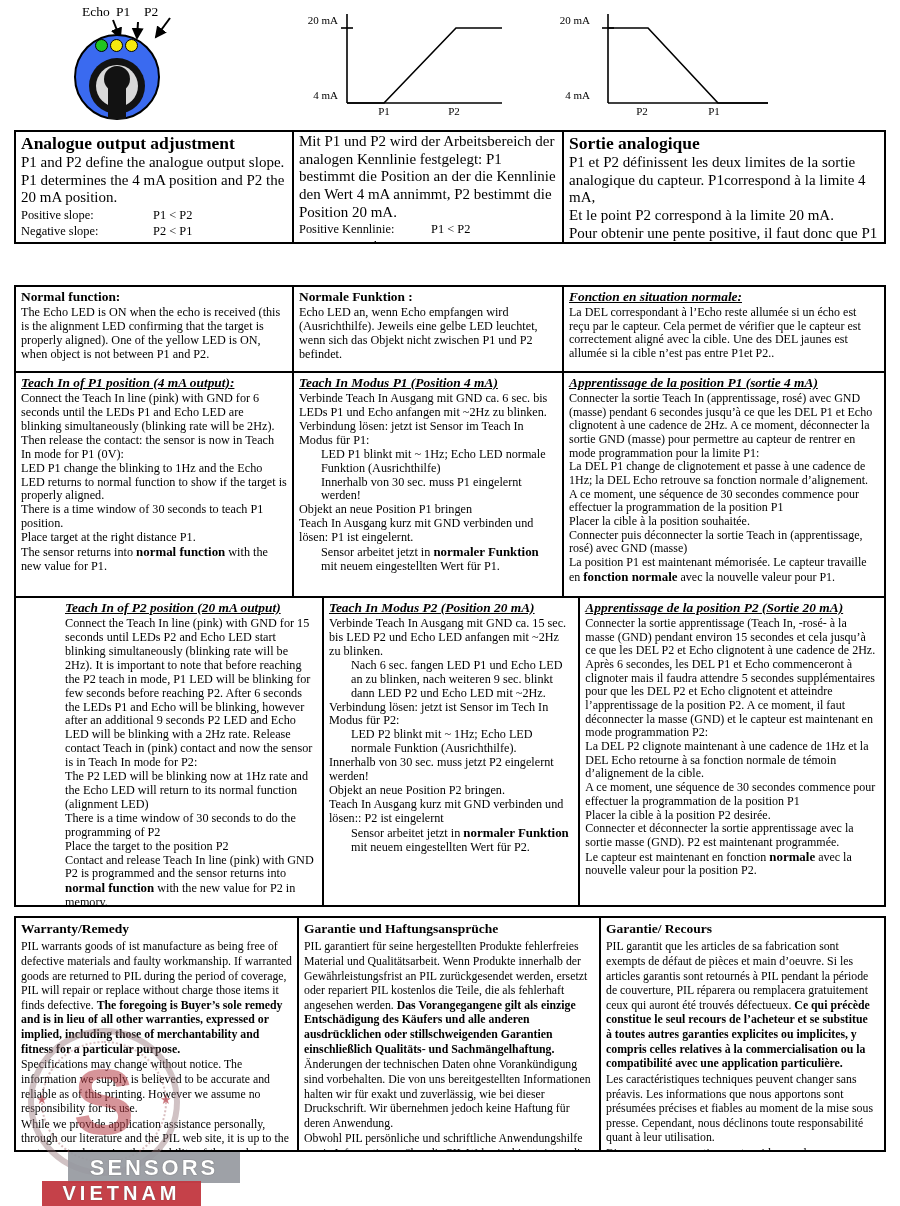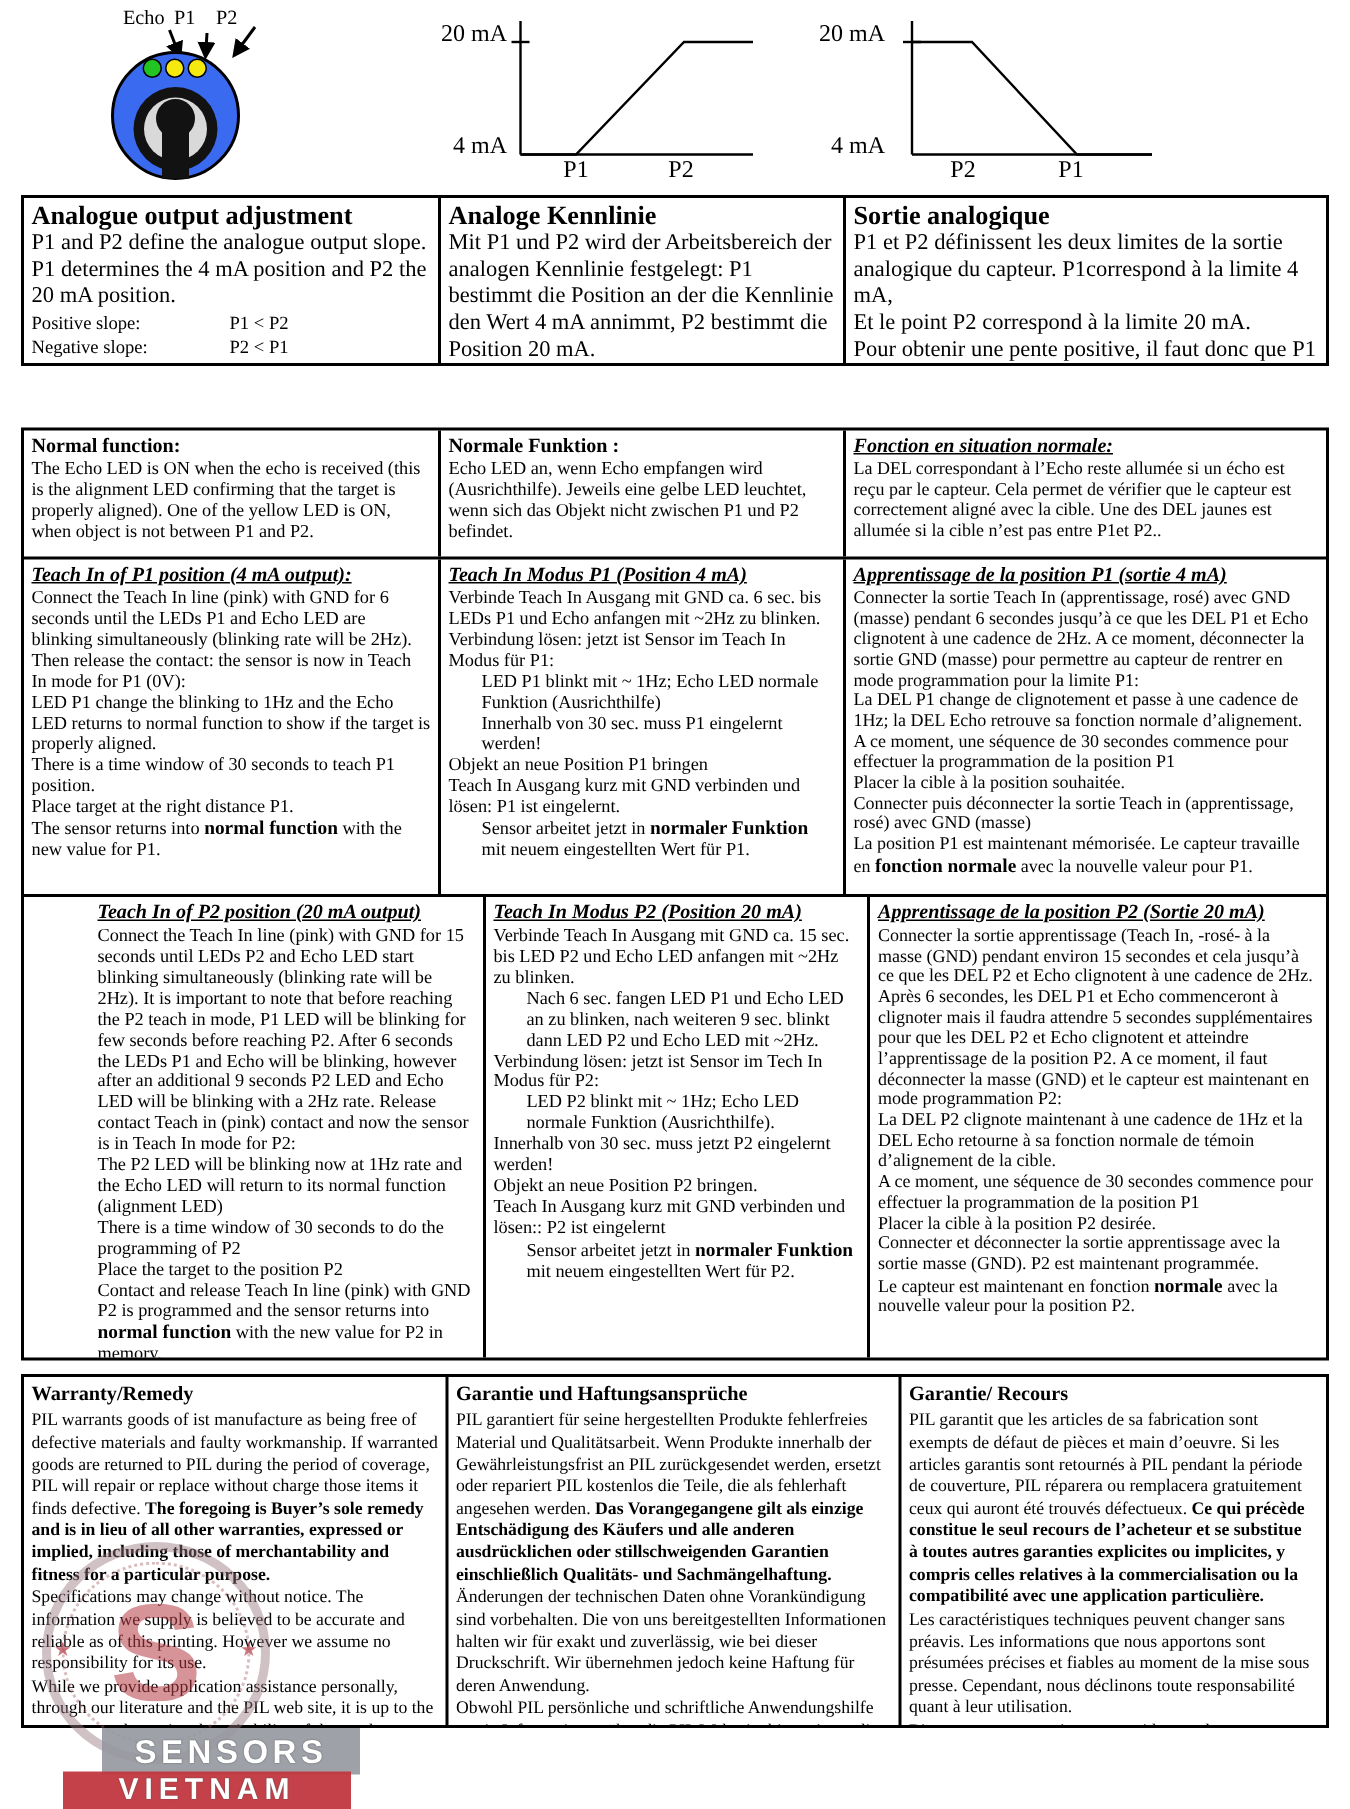--- a/index.html
+++ b/index.html
@@ -3,21 +3,21 @@
 <meta charset="utf-8">
 <style>
   * { margin:0; padding:0; box-sizing:border-box; }
   html,body { background:#ffffff; }
   .page { position:relative; width:900px; height:1206px; background:#fff;
           font-family:"Liberation Serif", serif; color:#000; overflow:hidden; }
   .abs { position:absolute; }
 
   
   .fig-label { position:absolute; font-size:13.5px; }
-  .glabel { position:absolute; font-size:16px; }
+  .glabel { position:absolute; font-size:11px; }
   .gx { text-align:center; }
   .gy { text-align:right; }
   .axsvg line, .axsvg polyline { stroke:#000; stroke-width:1.6; fill:none; }
   .arrsvg line { stroke:#000; stroke-width:2; }
   .circ { position:absolute; border-radius:50%; }
   .sensor-body { background:var(--blue); border:2px solid #000; }
   .led { width:13px; height:13px; border:1.5px solid #000; }
   .led-green { background:var(--green); }
   .led-yellow { background:var(--yellow); }
   .blk { background:#121212; }
@@ -54,21 +54,21 @@
   .stamp-ring2 { position:absolute; left:41px; top:1041px; width:126px; height:122px;
                  border:2px dotted rgba(160,90,95,0.4); border-radius:50%; z-index:6; }
   .stamp-s { position:absolute; left:28px; top:1028px; width:152px; height:148px; z-index:6;
              font-family:"Liberation Sans", sans-serif; font-weight:bold; font-size:92px;
              line-height:148px; text-align:center; color:rgba(180,60,70,0.55); }
   .stamp-star { position:absolute; z-index:6; font-size:13px; color:rgba(180,60,70,0.7); }
   .stampbox { position:absolute; z-index:7; font-family:"Liberation Sans", sans-serif;
               font-weight:bold; color:#fff; text-align:center; text-shadow:0 0 1px #444; }
   .stamp-gray { left:30px; top:1152px; width:172px; height:31px; line-height:31px;
                 font-size:22px; letter-spacing:3px; background:rgba(150,153,160,0.92);margin-left:38px; }
-  .stamp-red  { left:42px; top:1181px; width:192px; height:25px; line-height:25px;
+  .stamp-red  { left:42px; top:1181px; width:159px; height:25px; line-height:25px;
                 font-size:20px; letter-spacing:4px; background:rgba(194,55,63,0.95); }
 </style>
 </head>
 <body>
 
 <div class="page">
 
   <div class="abs" style="left:20px; top:0; width:230px; height:140px;">
     <span class="fig-label" style="left:62px; top:4px;">Echo</span>
     <span class="fig-label" style="left:96px; top:4px;">P1</span>
@@ -120,21 +120,20 @@
   </div>
 
   <div class="tbl rowflex" style="left:14px; top:130px; width:872px; height:114px;">
     <div class="cell c1">
       <div class="t1title">Analogue output adjustment</div>
       <div class="t1body">P1 and P2 define the analogue output slope. P1 determines the 4 mA position and P2 the 20 mA position.</div>
       <div class="kvrow"><span class="kvl">Positive slope:</span><span>P1 &lt; P2</span></div>
       <div class="kvrow"><span class="kvl">Negative slope:</span><span>P2 &lt; P1</span></div>
     </div>
     <div class="cell c2">
-      <div class="t1title">Analoge Kennlinie</div>
       <div class="t1body">Mit P1 und P2 wird der Arbeitsbereich der analogen Kennlinie festgelegt: P1 bestimmt die Position an der die Kennlinie den Wert 4 mA annimmt, P2 bestimmt die Position 20 mA.</div>
       <div class="kvrow"><span class="kvl">Positive Kennlinie:</span><span>P1 &lt; P2</span></div>
       <div class="kvrow"><span class="kvl">Negative Kennlinie:</span><span>P2 &lt; P1.</span></div>
     </div>
     <div class="cell c3 fr">
       <div class="t1title">Sortie analogique</div>
       <div class="t1body">P1 et P2 définissent les deux limites de la sortie analogique du capteur. P1correspond à la limite 4 mA,</div>
       <div class="t1body">Et le point P2 correspond à la limite 20 mA.</div>
       <div class="t1body">Pour obtenir une pente positive, il faut donc que P1 &lt; P2</div>
       <div class="t1body">Pour obtenir une pente négative il faut donc que P1 &gt; P2</div>

